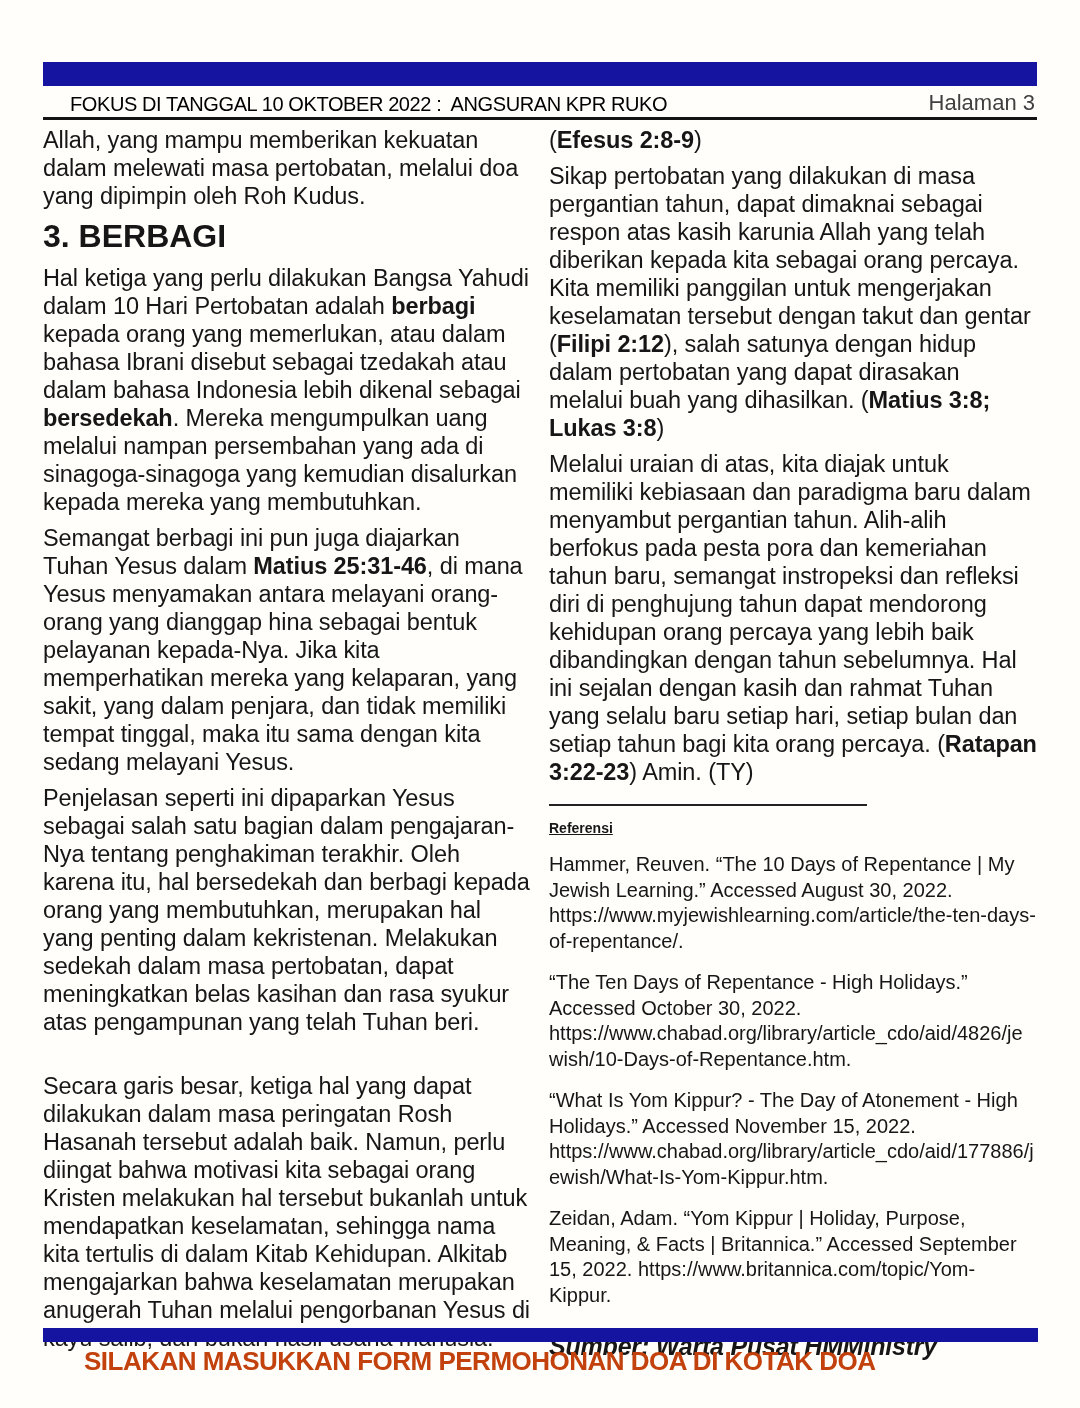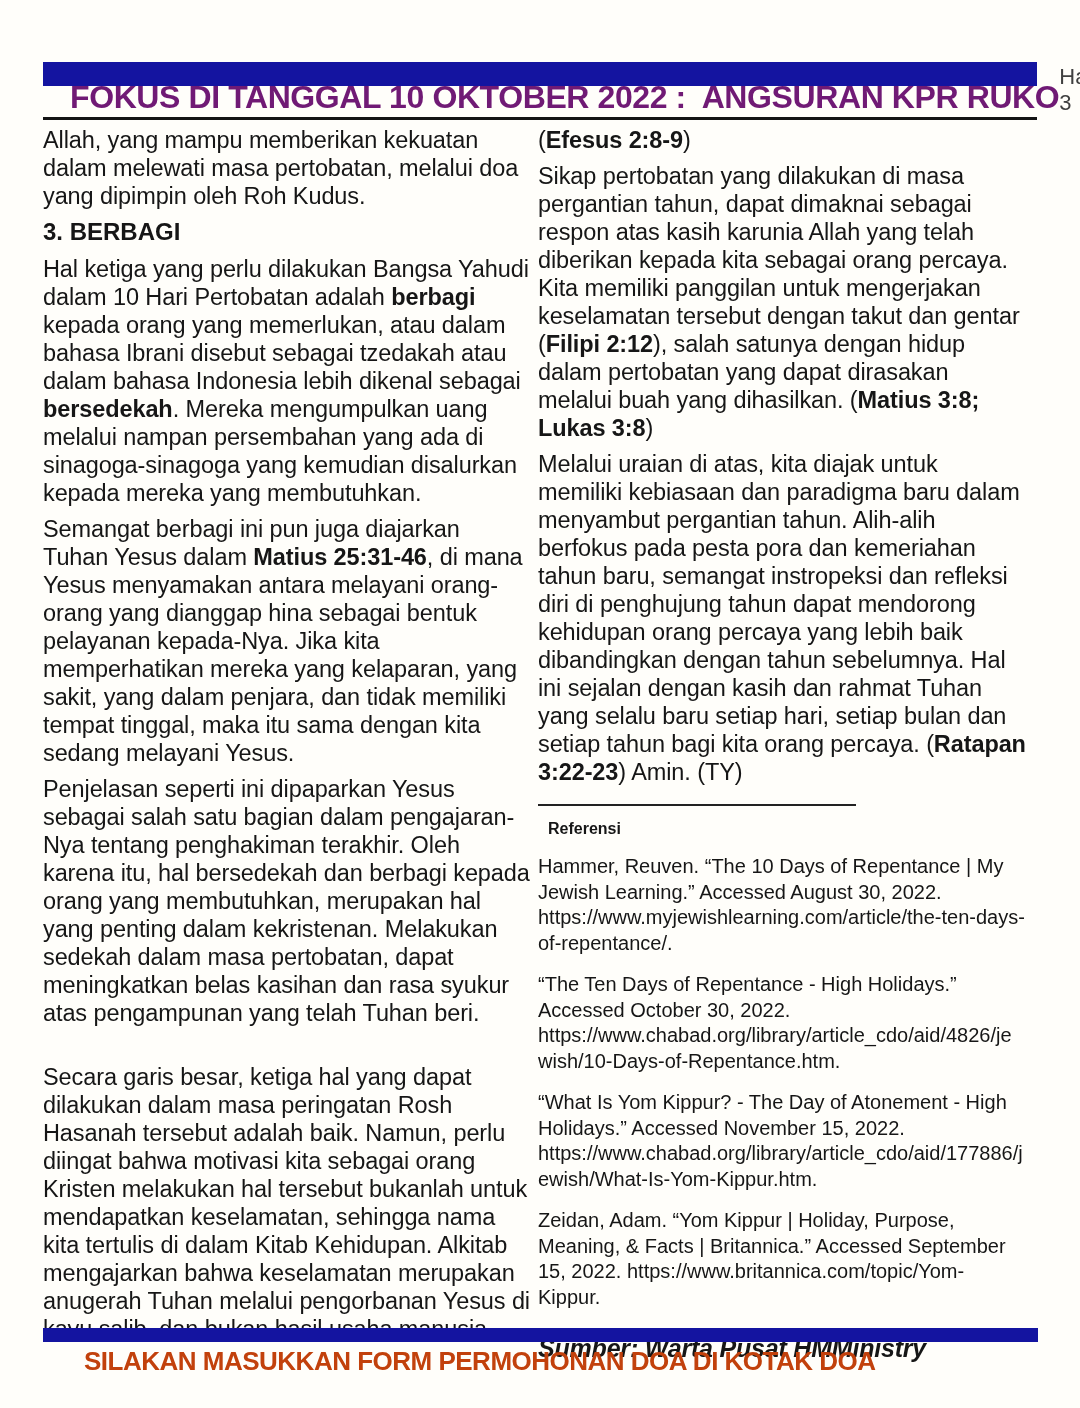--- a/index.html
+++ b/index.html
@@ -21,62 +21,63 @@
     background: var(--bar-blue, #1414A0);
   }
   .header-row {
     position: absolute; left: 43px; top: 86px;
     width: 994px; height: 30px;
     display: flex; justify-content: space-between; align-items: flex-end;
     background: #fffefa;
   }
   .title {
     padding-left: 27px;
-    font-weight: bold;
-    font-size: 32px;
+    font-weight: normal;
+    font-size: 20px;
     letter-spacing: -0.4px;
     white-space: pre;
-    color: #701a75;
+    color: #000000;
   }
   .pagenum {
     font-size: 22px;
     padding-right: 2px;
     color: #404040;
   }
   .header-rule {
     position: absolute; left: 43px; top: 117px;
     width: 994px; height: 3px; background: #141414;
   }
   .columns {
     position: absolute; left: 43px; top: 126px;
     width: 994px;
-    display: flex; gap: 7px;
+    display: flex; gap: 18px;
   }
   .col { width: 488px; }
   .blk { margin: 0 0 8px 0; }
   .blk.p {
     font-size: 23.5px;
     line-height: 28px;
     letter-spacing: -0.1px;
   }
   .blk.h {
-    font-size: 24px;
+    font-size: 32px;
     font-weight: bold;
     margin: 3px 0 9px 0;
   }
   .blk.ref {
     font-size: 20px;
     line-height: 25.5px;
     margin: 16px 0 11px 0;
     overflow-wrap: anywhere;
   }
   .blk.refh {
-    font-size: 16px;
+    font-size: 14px;
     font-weight: bold;
-    margin: 0 0 10px 10px;
+    margin: 0 0 10px 0;
+    text-decoration: underline;
   }
   .blk.source {
     font-size: 25px;
     font-weight: bold;
     font-style: italic;
     letter-spacing: -0.2px;
     margin: 24px 0 0 0;
   }
   .divider {
     width: 318px; height: 0;

